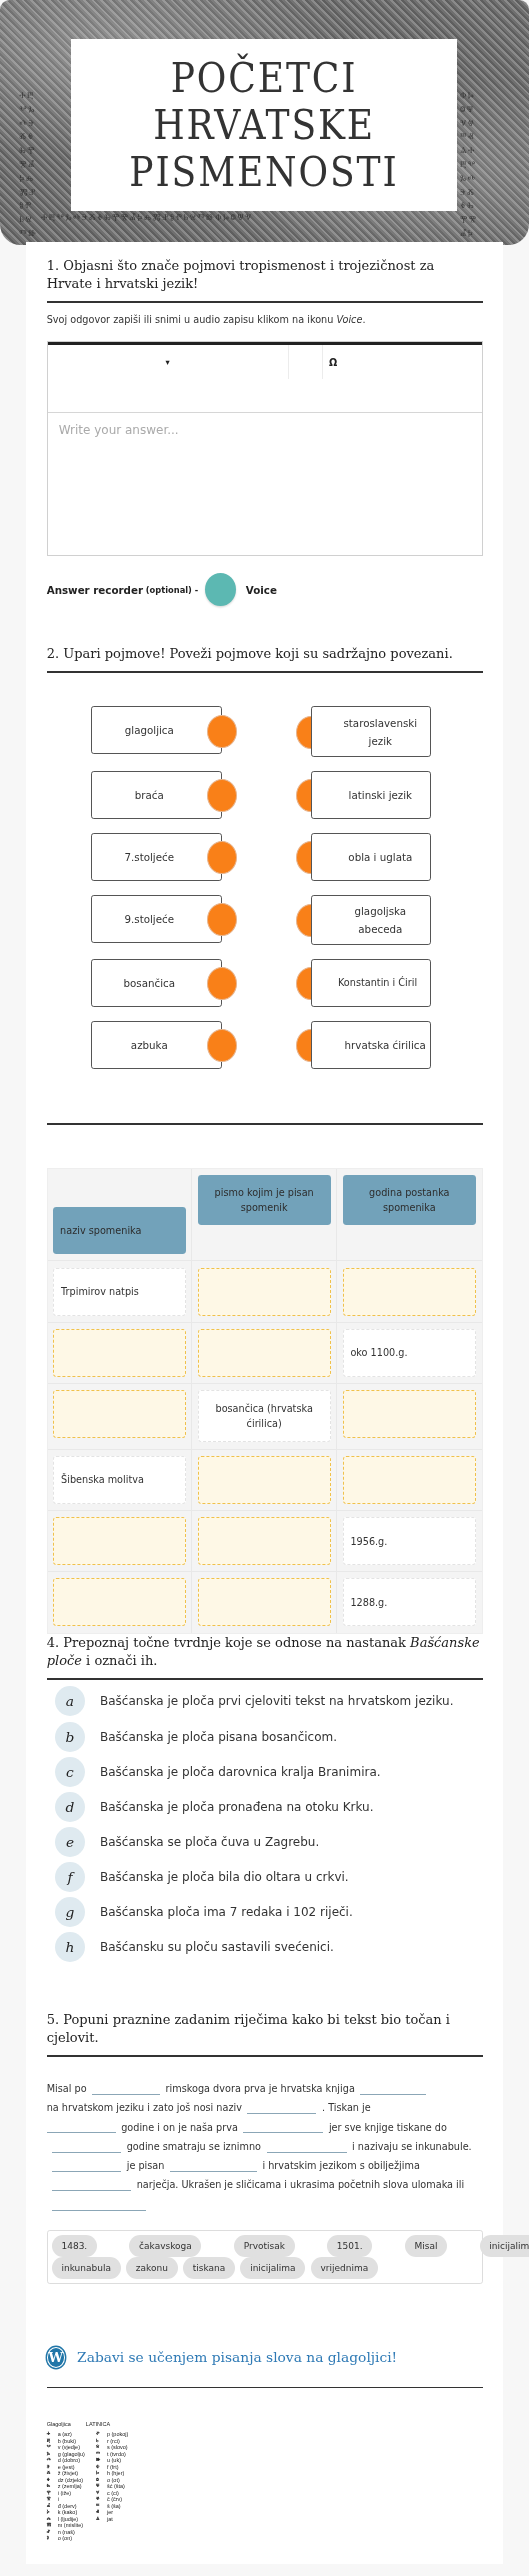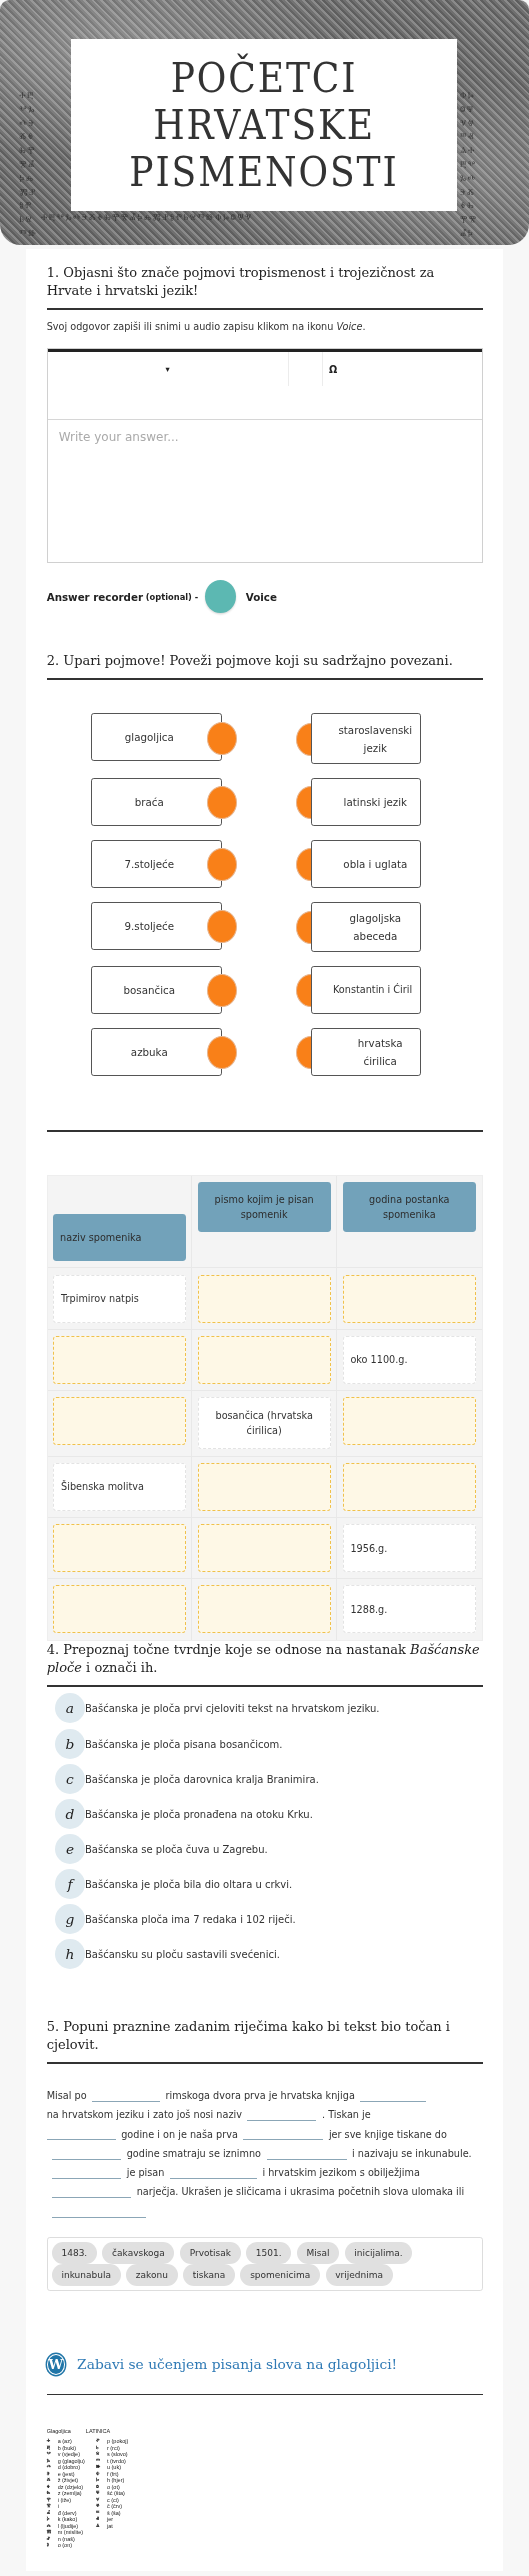--- a/index.html
+++ b/index.html
@@ -13,21 +13,21 @@
       radial-gradient(ellipse at 20% 20%, rgba(255,255,255,0.25), rgba(0,0,0,0) 40%),
       radial-gradient(ellipse at 80% 70%, rgba(255,255,255,0.2), rgba(0,0,0,0) 40%),
       repeating-linear-gradient(45deg, #6f6f6f 0 2.1px, #8a8a8a 2.1px 4.1px, #5e5e5e 4.1px 6.2px),
       #777;
     border-radius: 9.7px 9.7px 20.7px 20.7px; }
   .stone-glyphs { position: absolute; font-family: "DejaVu Sans Mono", monospace; font-size: 11.7px; color: #2a2a2a; line-height: 13.8px; letter-spacing: 1.4px; opacity: 0.75; white-space: pre; }
   .title-box { position: absolute; left: 71px; top: 39px; width: 386px; height: 172px; background: #fff; display: flex; flex-direction: column; align-items: center; justify-content: center; }
   .title-line { font-family: "DejaVu Serif", serif; font-size: 41px; line-height: 47px; color: #333; letter-spacing: 2.1px; font-weight: 400; transform: scaleX(0.88); }
 
   
-  .card { position: absolute; left: 26px; top: 249px; width: 477px; height: 2322px; background: #fff; }
+  .card { position: absolute; left: 26px; top: 242px; width: 477px; height: 2322px; background: #fff; }
   .section { position: absolute; left: 20.7px; width: 436px; }
   .q-title { font-family: "DejaVu Serif", serif; font-size: 13px; line-height: 18px; color: #222; transform-origin: left top; }
   .q-title i { font-style: italic; }
   .q-rule { height: 1.4px; background: #333; margin-top: 8.3px; }
   .instr { font-size: 9.7px; color: #333; margin-top: 11px; }
 
   
   .editor { position: absolute; left: 0; top: 84px; width: 436px; border: 0.7px solid #d0d0d0; }
   .editor-top { height: 3.4px; background: #222; }
   .toolbar { height: 34px; display: flex; }
@@ -35,39 +35,39 @@
   .toolbar-gap { height: 34px; border-bottom: 1.4px solid #d6d6d6; }
   .answer { height: 142px; padding: 9.7px 11px; font-size: 12px; color: #aaa; }
   .recorder { position: absolute; left: 0; top: 316px; display: flex; align-items: center; font-weight: bold; font-size: 10.3px; color: #222; }
   .recorder small { font-size: 8.3px; font-weight: bold; margin-left: 2.8px; }
   .voice-dot { width: 31px; height: 33px; border-radius: 50%; background: #5cb8b2; margin: 0 9.7px 0 6.9px; box-shadow: 0 1.4px 2.1px rgba(0,0,0,0.15); }
 
   
   .match-row { position: absolute; left: 0; width: 436px; }
   .m-box { position: absolute; height: 48px; border: 0.7px solid #555; border-radius: 2.8px; background: #fff; display: flex; align-items: center; justify-content: center; text-align: center; font-size: 10.3px; color: #333; line-height: 18px; }
   .m-left { left: 44px; width: 131px; padding-right: 13.8px; }
-  .m-right { left: 264px; width: 110px; padding-left: 19.3px; text-align: center; }
+  .m-right { left: 264px; width: 120px; padding-left: 19.3px; text-align: center; }
   .dot { position: absolute; width: 30px; height: 33px; border-radius: 50%; background: #f98018; border: 1.4px solid #e7b48d; }
 
   
   .grid { position: absolute; left: 0; width: 436px; background: #f4f4f4; border: 0.7px solid #eee; }
   .g-row { display: flex; border-bottom: 0.7px solid #e8e8e8; }
   .g-cell { width: 33.333%; padding: 6.2px 5.5px; border-right: 0.7px solid #e8e8e8; }
   .g-cell:last-child { border-right: none; }
   .hdr { background: #72a2ba; border-radius: 3.4px; height: 50px; display: flex; align-items: center; justify-content: center; text-align: center; font-size: 9.7px; color: #2d2d2d; line-height: 15px; padding: 0 6.9px; }
   .hdr.left { justify-content: flex-start; }
   .slot { height: 48px; border-radius: 3.4px; display: flex; align-items: center; font-size: 9.7px; color: #333; line-height: 15px; padding: 0 6.9px; }
   .slot.empty { background: #fef8e6; border: 1.4px dashed #f0c14b; }
   .slot.filled { background: #fff; border: 1.4px dashed #e3e3e3; }
   .slot.center { justify-content: center; text-align: center; }
 
   
   .opt { position: absolute; left: 8.3px; display: flex; align-items: center; }
   .opt-badge { width: 30px; height: 30px; border-radius: 50%; background: #dfeaf0; display: flex; align-items: center; justify-content: center; font-family: "DejaVu Serif", serif; font-style: italic; font-size: 13.8px; color: #222; }
-  .opt-text { font-size: 10px; color: #333; }
+  .opt-text { margin-left: 15px; font-size: 12px; color: #333; }
 
   
   .cloze { position: absolute; left: 0; top: 68px; width: 436px; font-size: 9.7px; line-height: 19.3px; color: #333; }
   .blank { display: inline-block; height: 12.4px; border-bottom: 0.7px solid #8ba6b6; vertical-align: -2.8px; margin: 0 5.5px; }
   .bank { position: absolute; left: 0; top: 219px; width: 436px; border: 0.7px solid #ddd; border-radius: 2.8px; padding: 4.1px 4.1px; display: flex; flex-wrap: wrap; }
   .chip { background: #e0e0e0; border-radius: 11px; padding: 0 9.7px; height: 22px; line-height: 22px; font-size: 9px; color: #333; margin: 0 5.5px 0 0; }
 
   
   .wp-link { display: flex; align-items: center; }
   .wp-icon { width: 18px; height: 20.7px; border-radius: 50%; background: #2176a8; color: #fff; font-family: "DejaVu Serif", serif; font-weight: bold; font-size: 13px; display: flex; align-items: center; justify-content: center; border: 1.4px solid #fff; box-shadow: 0 0 0 1.4px #2176a8; }
@@ -331,33 +331,33 @@
 
   <div class="section" style="top:1769px; height:290px;">
     <div class="q-title">5. Popuni praznine zadanim riječima kako bi tekst bio točan i cjelovit.</div>
     <div class="q-rule"></div>
     <div class="cloze">
       <span>Misal po</span><span class="blank" style="width:68px;"></span><span>rimskoga dvora prva je hrvatska knjiga</span><span class="blank" style="width:66px;"></span><br>
       <span>na hrvatskom jeziku i zato još nosi naziv</span><span class="blank" style="width:69px;"></span><span>. Tiskan je</span><br>
       <span class="blank" style="width:69px; margin-left:0;"></span><span>godine i on je naša prva</span><span class="blank" style="width:80px;"></span><span>jer sve knjige tiskane do</span><span class="blank" style="width:69px;"></span><span>godine smatraju se iznimno</span><span class="blank" style="width:80px;"></span><span>i nazivaju se inkunabule.</span><span class="blank" style="width:69px;"></span><span>je pisan</span><span class="blank" style="width:87px;"></span><span>i hrvatskim jezikom s obilježjima</span><span class="blank" style="width:79px;"></span><span>narječja. Ukrašen je sličicama i ukrasima početnih slova ulomaka ili</span><span class="blank" style="width:94px;"></span>
     </div>
     <div class="bank">
-      <div style="display:flex; width:100%; margin-bottom:0;">
+      <div style="display:flex; width:100%; margin-bottom:0;gap:27px;">
         <span class="chip">1483.</span>
         <span class="chip">čakavskoga</span>
         <span class="chip">Prvotisak</span>
         <span class="chip">1501.</span>
         <span class="chip">Misal</span>
         <span class="chip">inicijalima.</span>
       </div>
       <div style="display:flex; width:100%;">
         <span class="chip">inkunabula</span>
         <span class="chip">zakonu</span>
         <span class="chip">tiskana</span>
-        <span class="chip">spomenicima</span>
+        <span class="chip">inicijalima</span>
         <span class="chip">vrijednima</span>
       </div>
     </div>
   </div>
 
   <div class="section" style="top:2105px; height:207px;">
     <div class="wp-link">
       <div class="wp-icon">W</div>
       <div class="wp-text">Zabavi se učenjem pisanja slova na glagoljici!</div>
     </div>

